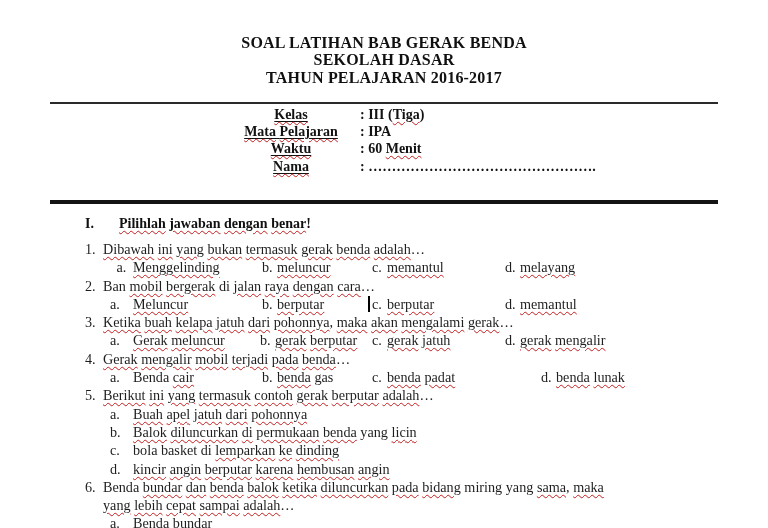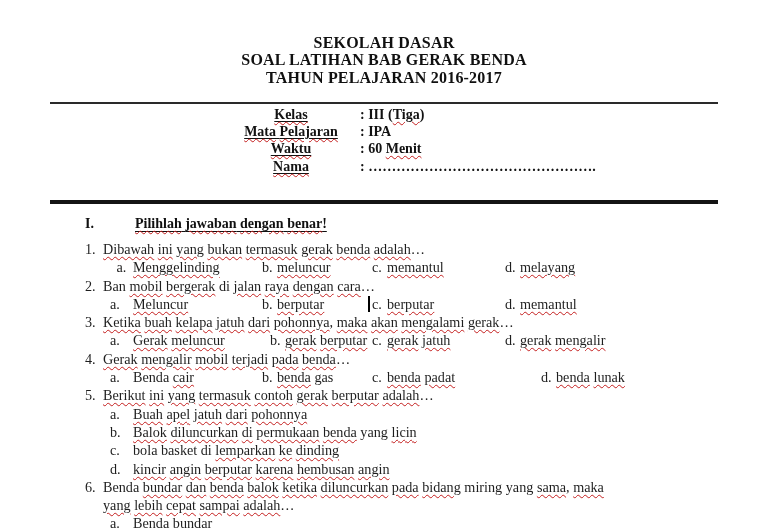--- a/index.html
+++ b/index.html
@@ -17,21 +17,21 @@
   
   .info { position:absolute; top:106px; left:222px; font-size:14px; font-weight:bold;
     line-height:17.2px; color:#121212; }
   .info-row { white-space:nowrap; height:17.2px; }
   .info-label { display:inline-block; width:138px; text-decoration:underline;
     text-decoration-thickness:1px; text-underline-offset:2px;text-align:center; }
   
   .section { position:absolute; top:215px; left:85px; font-size:14px; font-weight:bold;
     line-height:18px; color:#101010; white-space:nowrap; }
   .section-num { display:inline-block; width:34px; }
-  .section-text { text-decoration:underline; text-decoration-thickness:1.2px; text-underline-offset:2.5px;margin-left:16px; }
+  .section-text { text-decoration-thickness:1.2px; text-underline-offset:2.5px; }
   
   .questions { position:absolute; top:240px; left:85px; width:660px; font-size:14.2px;
     line-height:18.3px; color:#1e1e1e; }
   .q-row { white-space:nowrap; height:18.3px; }
   .q-num { display:inline-block; width:18px; }
   .opt-row { position:relative; height:18.3px; }
   .opt { position:absolute; top:0; white-space:nowrap; }
   .list-opt { padding-left:25px; }
   .ol-wide   { display:inline-block; width:23px; }
   .ol-narrow { display:inline-block; width:15px; }
@@ -40,22 +40,22 @@
     text-decoration-color:#c41e1e; text-decoration-thickness:1px; text-underline-offset:2.2px; }
   
   .caret { position:absolute; width:1.5px; height:16px; top:1px; background:#000000; }
 </style>
 </head>
 <body>
 
 <div class="page">
 
   <div class="title-block">
+    <div>SOAL LATIHAN BAB GERAK BENDA</div>
     <div>SEKOLAH DASAR</div>
-    <div>SOAL LATIHAN BAB GERAK BENDA</div>
     <div>TAHUN PELAJARAN 2016-2017</div>
   </div>
 
   <div class="rule-thin"></div>
 
   <div class="info">
       <div class="info-row"><span class="info-label"><span class="sq">Kelas</span></span><span class="info-value"><span>: III (</span><span class="sq">Tiga</span><span>)</span></span></div>
       <div class="info-row"><span class="info-label"><span class="sq">Mata</span><span> </span><span class="sq">Pelajaran</span></span><span class="info-value"><span>: IPA</span></span></div>
       <div class="info-row"><span class="info-label"><span class="sq">Waktu</span></span><span class="info-value"><span>: 60 </span><span class="sq">Menit</span></span></div>
       <div class="info-row"><span class="info-label"><span class="sq">Nama</span></span><span class="info-value"><span>: ………………………………………….</span></span></div>
@@ -79,21 +79,21 @@
       <div class="opt-row">
         <span class="opt" style="left: 25px;"><span class="ol-wide">a.</span><span class="opt-text"><span class="sq">Meluncur</span></span></span>
         <span class="opt" style="left: 177px;"><span class="ol-narrow">b.</span><span class="opt-text"><span class="sq">berputar</span></span></span>
         <span class="opt" style="left: 287px;"><span class="ol-narrow">c.</span><span class="opt-text"><span class="sq">berputar</span></span></span>
         <span class="opt" style="left: 420px;"><span class="ol-narrow">d.</span><span class="opt-text"><span class="sq">memantul</span></span></span>
         <div class="caret" style="left: 283px;"></div>
       </div>
       <div class="q-row"><span class="q-num">3.</span><span class="q-text"><span class="sq">Ketika</span><span> </span><span class="sq">buah</span><span> </span><span class="sq">kelapa</span><span> </span><span class="sq">jatuh</span><span> </span><span class="sq">dari</span><span> </span><span class="sq">pohonnya</span><span>, </span><span class="sq">maka</span><span> </span><span class="sq">akan</span><span> </span><span class="sq">mengalami</span><span> </span><span class="sq">gerak</span><span>…</span></span></div>
       <div class="opt-row">
         <span class="opt" style="left: 25px;"><span class="ol-wide">a.</span><span class="opt-text"><span class="sq">Gerak</span><span> </span><span class="sq">meluncur</span></span></span>
-        <span class="opt" style="left: 185px;"><span class="ol-narrow">b.</span><span class="opt-text"><span class="sq">gerak</span><span> </span><span class="sq">berputar</span></span></span>
+        <span class="opt" style="left: 175px;"><span class="ol-narrow">b.</span><span class="opt-text"><span class="sq">gerak</span><span> </span><span class="sq">berputar</span></span></span>
         <span class="opt" style="left: 287px;"><span class="ol-narrow">c.</span><span class="opt-text"><span class="sq">gerak</span><span> </span><span class="sq">jatuh</span></span></span>
         <span class="opt" style="left: 420px;"><span class="ol-narrow">d.</span><span class="opt-text"><span class="sq">gerak</span><span> </span><span class="sq">mengalir</span></span></span>
       </div>
       <div class="q-row"><span class="q-num">4.</span><span class="q-text"><span class="sq">Gerak</span><span> </span><span class="sq">mengalir</span><span> </span><span class="sq">mobil</span><span> </span><span class="sq">terjadi</span><span> </span><span class="sq">pada</span><span> </span><span class="sq">benda</span><span>…</span></span></div>
       <div class="opt-row">
         <span class="opt" style="left: 25px;"><span class="ol-wide">a.</span><span class="opt-text"><span>Benda</span><span> </span><span class="sq">cair</span></span></span>
         <span class="opt" style="left: 177px;"><span class="ol-narrow">b.</span><span class="opt-text"><span class="sq">benda</span><span> </span><span>gas</span></span></span>
         <span class="opt" style="left: 287px;"><span class="ol-narrow">c.</span><span class="opt-text"><span class="sq">benda</span><span> </span><span class="sq">padat</span></span></span>
         <span class="opt" style="left: 428px; margin-left: 28px;"><span class="ol-narrow">d.</span><span class="opt-text"><span class="sq">benda</span><span> </span><span class="sq">lunak</span></span></span>
       </div>

